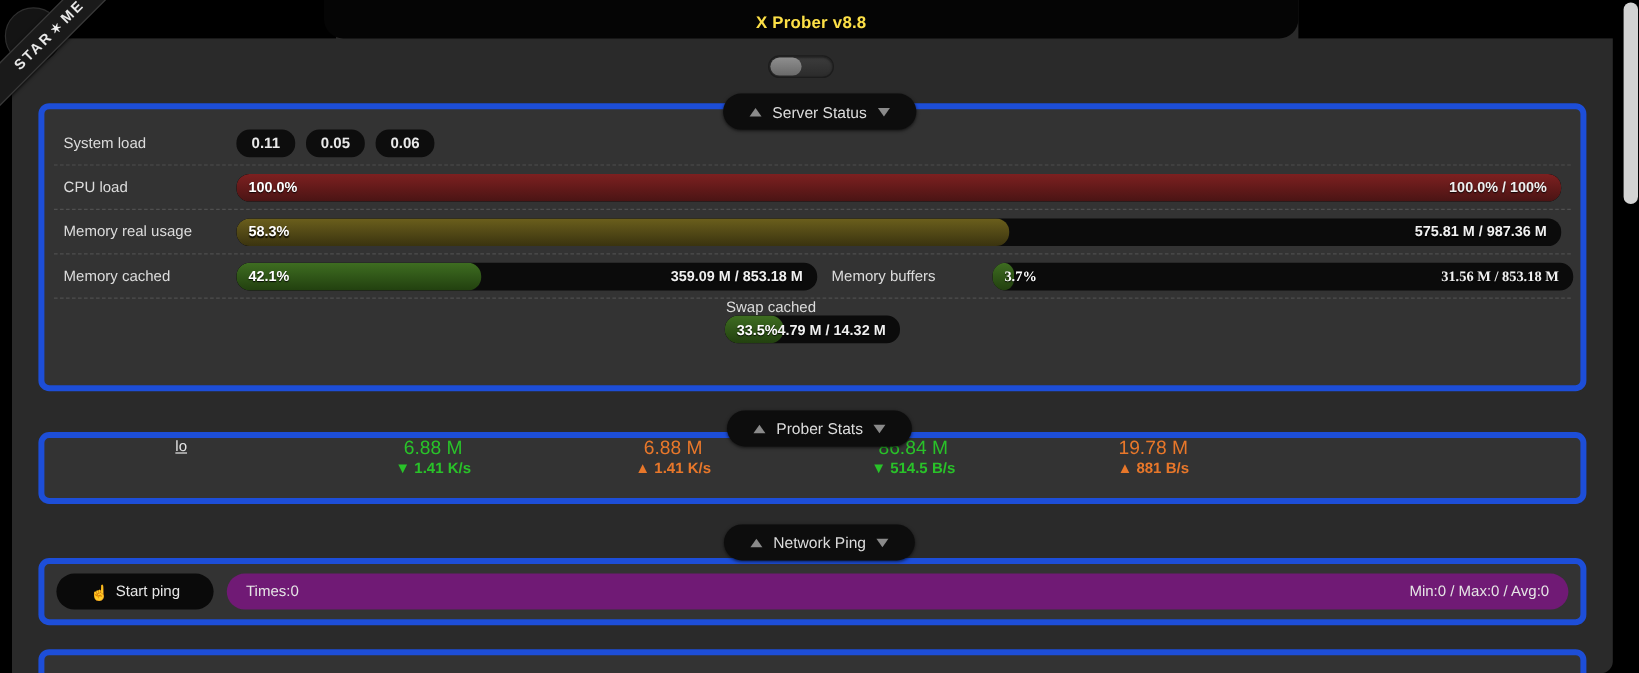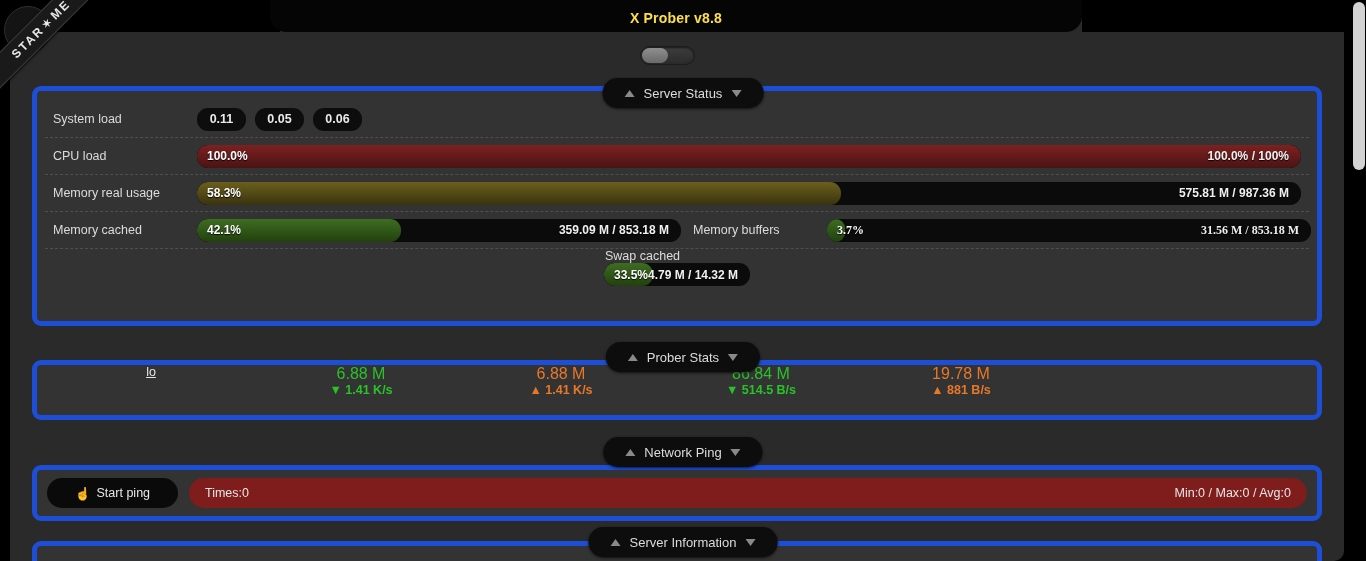--- a/index.html
+++ b/index.html
@@ -186,21 +186,21 @@
   .ping-row { display: flex; align-items: center; height: 100%; padding: 0 10px; gap: 11px; }
   .btn-ping {
     width: 131px; height: 30px; border-radius: 15px;
     background: #0a0a0a;
     color: #e6e6e6; font-size: 12.5px;
     display: flex; align-items: center; justify-content: center; gap: 6px;
     cursor: pointer;
   }
   .ping-field {
     flex: 1; height: 30px; border-radius: 15px;
-    background: #7f1d1d;
+    background: #701a75;
     display: flex; align-items: center; justify-content: space-between;
     padding: 0 16px;
     color: #e6e6e6; font-size: 12.5px;
   }
 
   
   .scroll-track {
     position: absolute; right: 0; top: 0; width: 15px; height: 561px;
     background: #000; z-index: 40;
   }
@@ -362,25 +362,20 @@
         <span>☝</span>
         <span>Start ping</span>
       </div>
       <div class="ping-field">
         <span>Times:0</span>
         <span>Min:0 / Max:0 / Avg:0</span>
       </div>
     </div>
   </div>
 
-  <div class="pill" style="top:527px">
-    <span class="tri-up"></span>
-    <span class="pill-label">Server Information</span>
-    <span class="tri-down"></span>
-  </div>
 
   <div class="panel" id="panel-server-info"></div>
 
   <div class="scroll-track">
     <div class="scroll-thumb"></div>
   </div>
 
 </div>
 
 </body></html>

